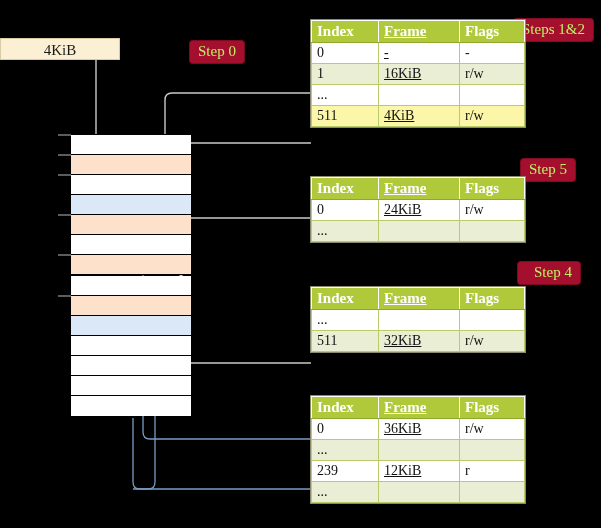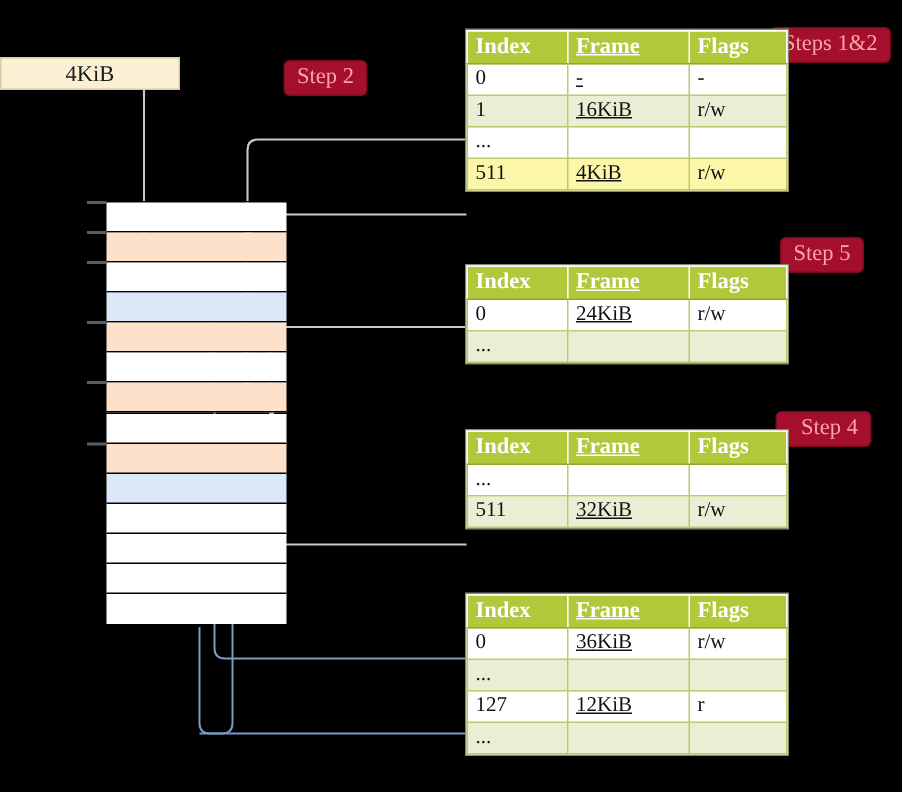--- a/index.html
+++ b/index.html
@@ -12,21 +12,21 @@
     height: 528px;
     position: relative;
     overflow: hidden;
     font-family: "Liberation Serif", "DejaVu Serif", serif;
   }
 
   
   .step-badge {
     position: absolute;
     background: #a30f2d;
-    color: #fca5a5;
+    color: #bef264;
     font-family: "Liberation Serif", "DejaVu Serif", serif;
     font-size: 15px;
     line-height: 19px;
     padding: 1px 8px 2px 8px;
     border-radius: 3px;
     white-space: nowrap;
     box-shadow: 0 0 0 1px #7e0a22;
   }
 
   
@@ -157,24 +157,24 @@
     <path d="M 133 489 L 311 489"></path>
   </g>
   <g fill="#4a6fa5" stroke="none">
     <polygon points="138,212 148,212 143,201"></polygon>
     <polygon points="150,330 160,330 155,319"></polygon>
   </g>
 </svg>
 
 <div class="vaddr-box">4KiB</div>
 
-<div class="step-badge" style="left:190px; top:41px;">Step 2</div>
+<div class="step-badge" style="left:190px; top:41px;">Step 0</div>
 <div class="step-badge" style="left:514px; top:19px;">Steps 1&amp;2</div>
 <div class="step-badge" style="left:521px; top:159px;">Step 5</div>
-<div class="step-badge" style="left:518px; top:275px;padding-left:16px;">Step 4</div>
+<div class="step-badge" style="left:518px; top:262px;padding-left:16px;">Step 4</div>
 
 <div id="memory-column">
     <div class="mem-row" style="top: 0px; height: 20.0714px;"></div>
     <div class="mem-row pt" style="top: 20.0714px; height: 20.0714px;"></div>
     <div class="mem-row" style="top: 40.1429px; height: 20.0714px;"></div>
     <div class="mem-row pg" style="top: 60.2143px; height: 20.0714px;"></div>
     <div class="mem-row pt" style="top: 80.2857px; height: 20.0714px;"></div>
     <div class="mem-row" style="top: 100.357px; height: 20.0714px;"></div>
     <div class="mem-row pt" style="top: 120.429px; height: 20.0714px;"></div>
     <div class="mem-row" style="top: 140.5px; height: 20.0714px;"></div>
@@ -281,21 +281,21 @@
           <td class="col-index">0</td>
           <td class="col-frame">36KiB</td>
           <td class="col-flags">r/w</td>
         </tr>
         <tr class="even">
           <td class="col-index">...</td>
           <td class="col-frame"></td>
           <td class="col-flags"></td>
         </tr>
         <tr class="odd">
-          <td class="col-index">127</td>
+          <td class="col-index">239</td>
           <td class="col-frame">12KiB</td>
           <td class="col-flags">r</td>
         </tr>
         <tr class="even">
           <td class="col-index">...</td>
           <td class="col-frame"></td>
           <td class="col-flags"></td>
         </tr>
       </tbody>
     </table>

